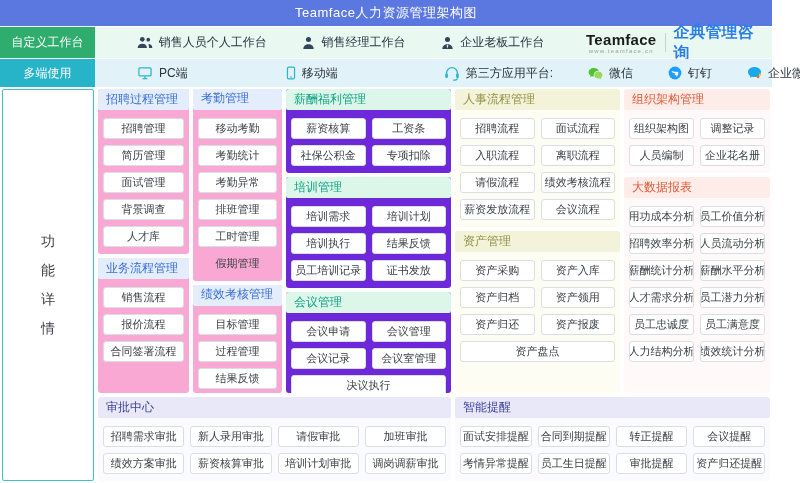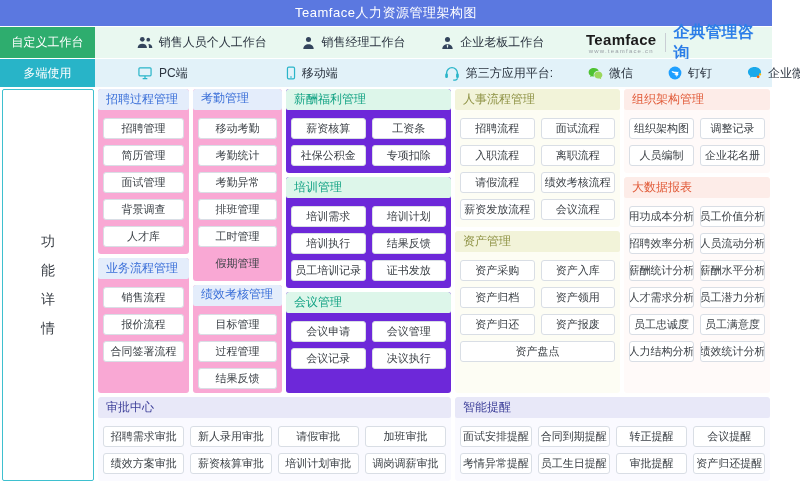--- a/index.html
+++ b/index.html
@@ -267,20 +267,21 @@
                 <button class="btn">证书发放</button>
               </div>
           </div>
           <div class="section t-green">
             <div class="sec-head">会议管理</div>
             <div class="sec-body grid2">
 
             <button class="btn">会议申请</button>
                 <button class="btn">会议管理</button>
                 <button class="btn">会议记录</button>
+                <button class="btn">会议室管理</button>
                 <button class="btn">决议执行</button>
               </div>
           </div>
         </div>
 
         <div class="col col4">
           <div class="section t-yellow">
             <div class="sec-head">人事流程管理</div>
             <div class="sec-body grid2">
 

